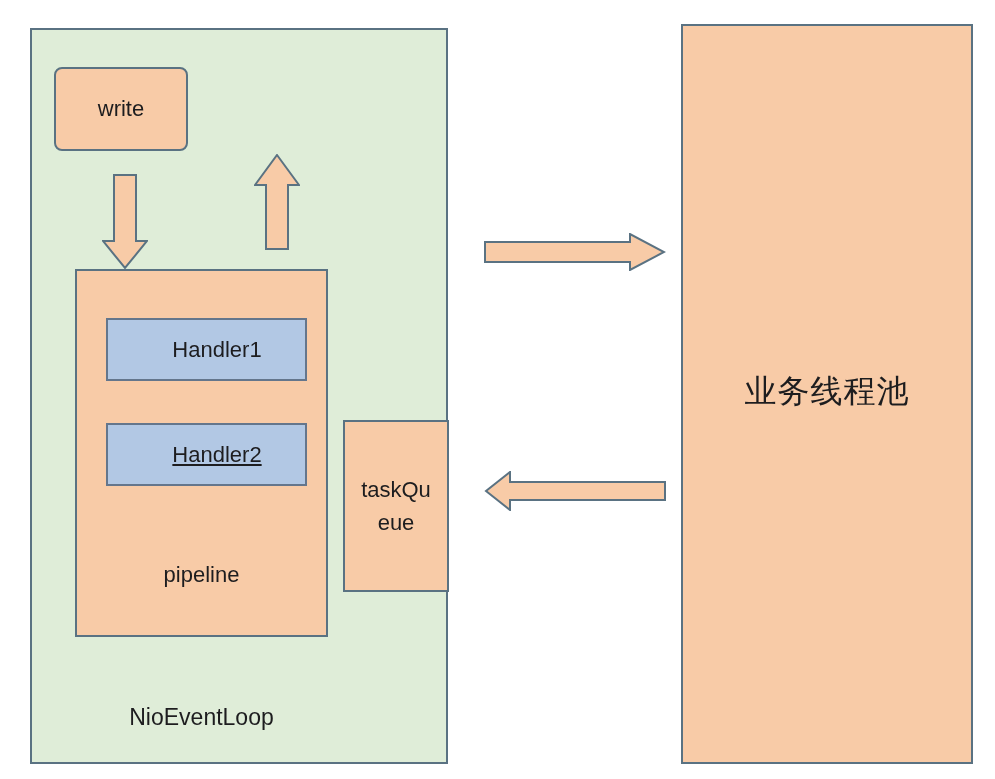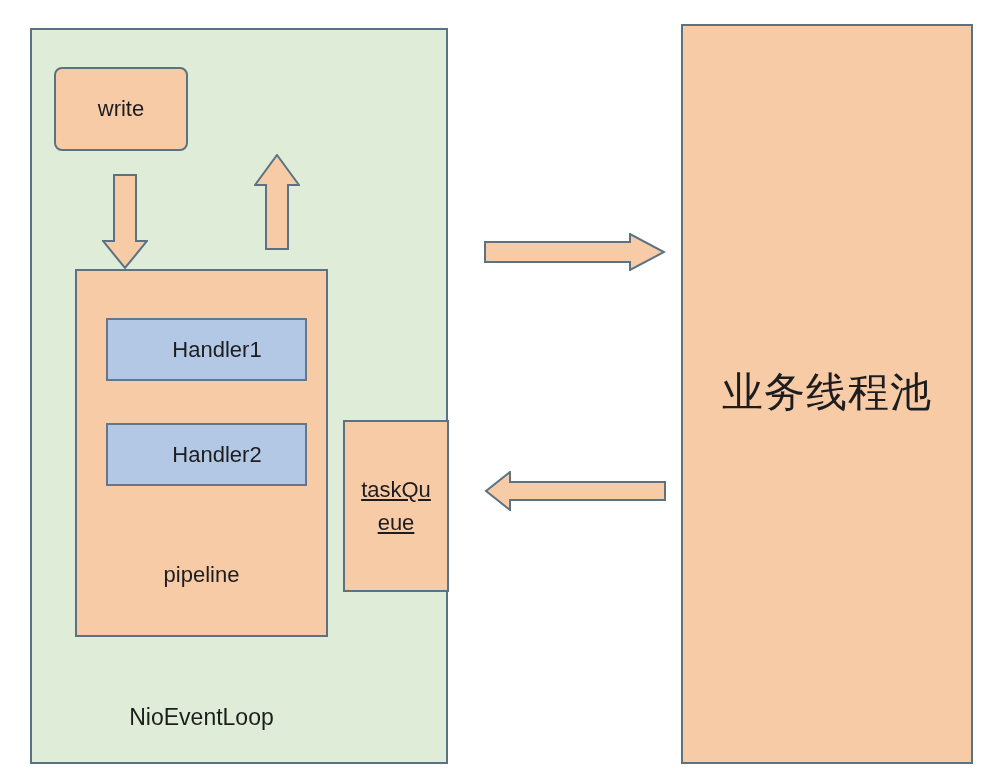--- a/index.html
+++ b/index.html
@@ -25,21 +25,21 @@
   .threadpool-box {
     position: absolute;
     left: 681px; top: 24px;
     width: 292px; height: 740px;
     background: #f8cba7;
     border: 2px solid #5a7282;
     display: flex; align-items: center; justify-content: center;
   }
   .threadpool-label {
     font-family: "Liberation Serif", "DejaVu Serif", serif;
-    font-size: 41px;
+    font-size: 32px;
     letter-spacing: 1px;
     transform: translateY(-2px);
   }
 
   
   .obox {
     position: absolute;
     background: #f8cba7;
     border: 2px solid #5a7282;
     display: flex; align-items: center; justify-content: center;
@@ -59,21 +59,21 @@
     position: absolute;
     left: 29px;
     width: 201px; height: 63px;
     background: #b2c8e4;
     border: 2px solid #64768c;
     display: flex; align-items: center; justify-content: center;
     font-size: 22px;
     padding-left: 21px;
   }
   .handler1 { top: 47px; }
-  .handler2 { top: 152px; }
+  .handler2 { top: 152px; text-decoration: underline; }
   .pipeline-label {
     position: absolute;
     left: 0; width: 100%;
     top: 291px;
     text-align: center;
     font-size: 22px;
   }
   .nio-label {
     position: absolute;
     left: 43px; top: 674px;
@@ -85,21 +85,20 @@
   .taskqueue-box {
     position: absolute;
     left: 343px; top: 420px;
     width: 106px; height: 172px;
     background: #f8cba7;
     border: 2px solid #5a7282;
     display: flex; align-items: center; justify-content: center;
     font-size: 22px;
     text-align: center;
     line-height: 33px;
-    text-decoration: underline;
   }
   .taskqueue-box .wrap {
     width: 78px;
     word-break: break-all;
   }
 
   
   .note {
     position: absolute;
     left: 495px; top: 344px;

